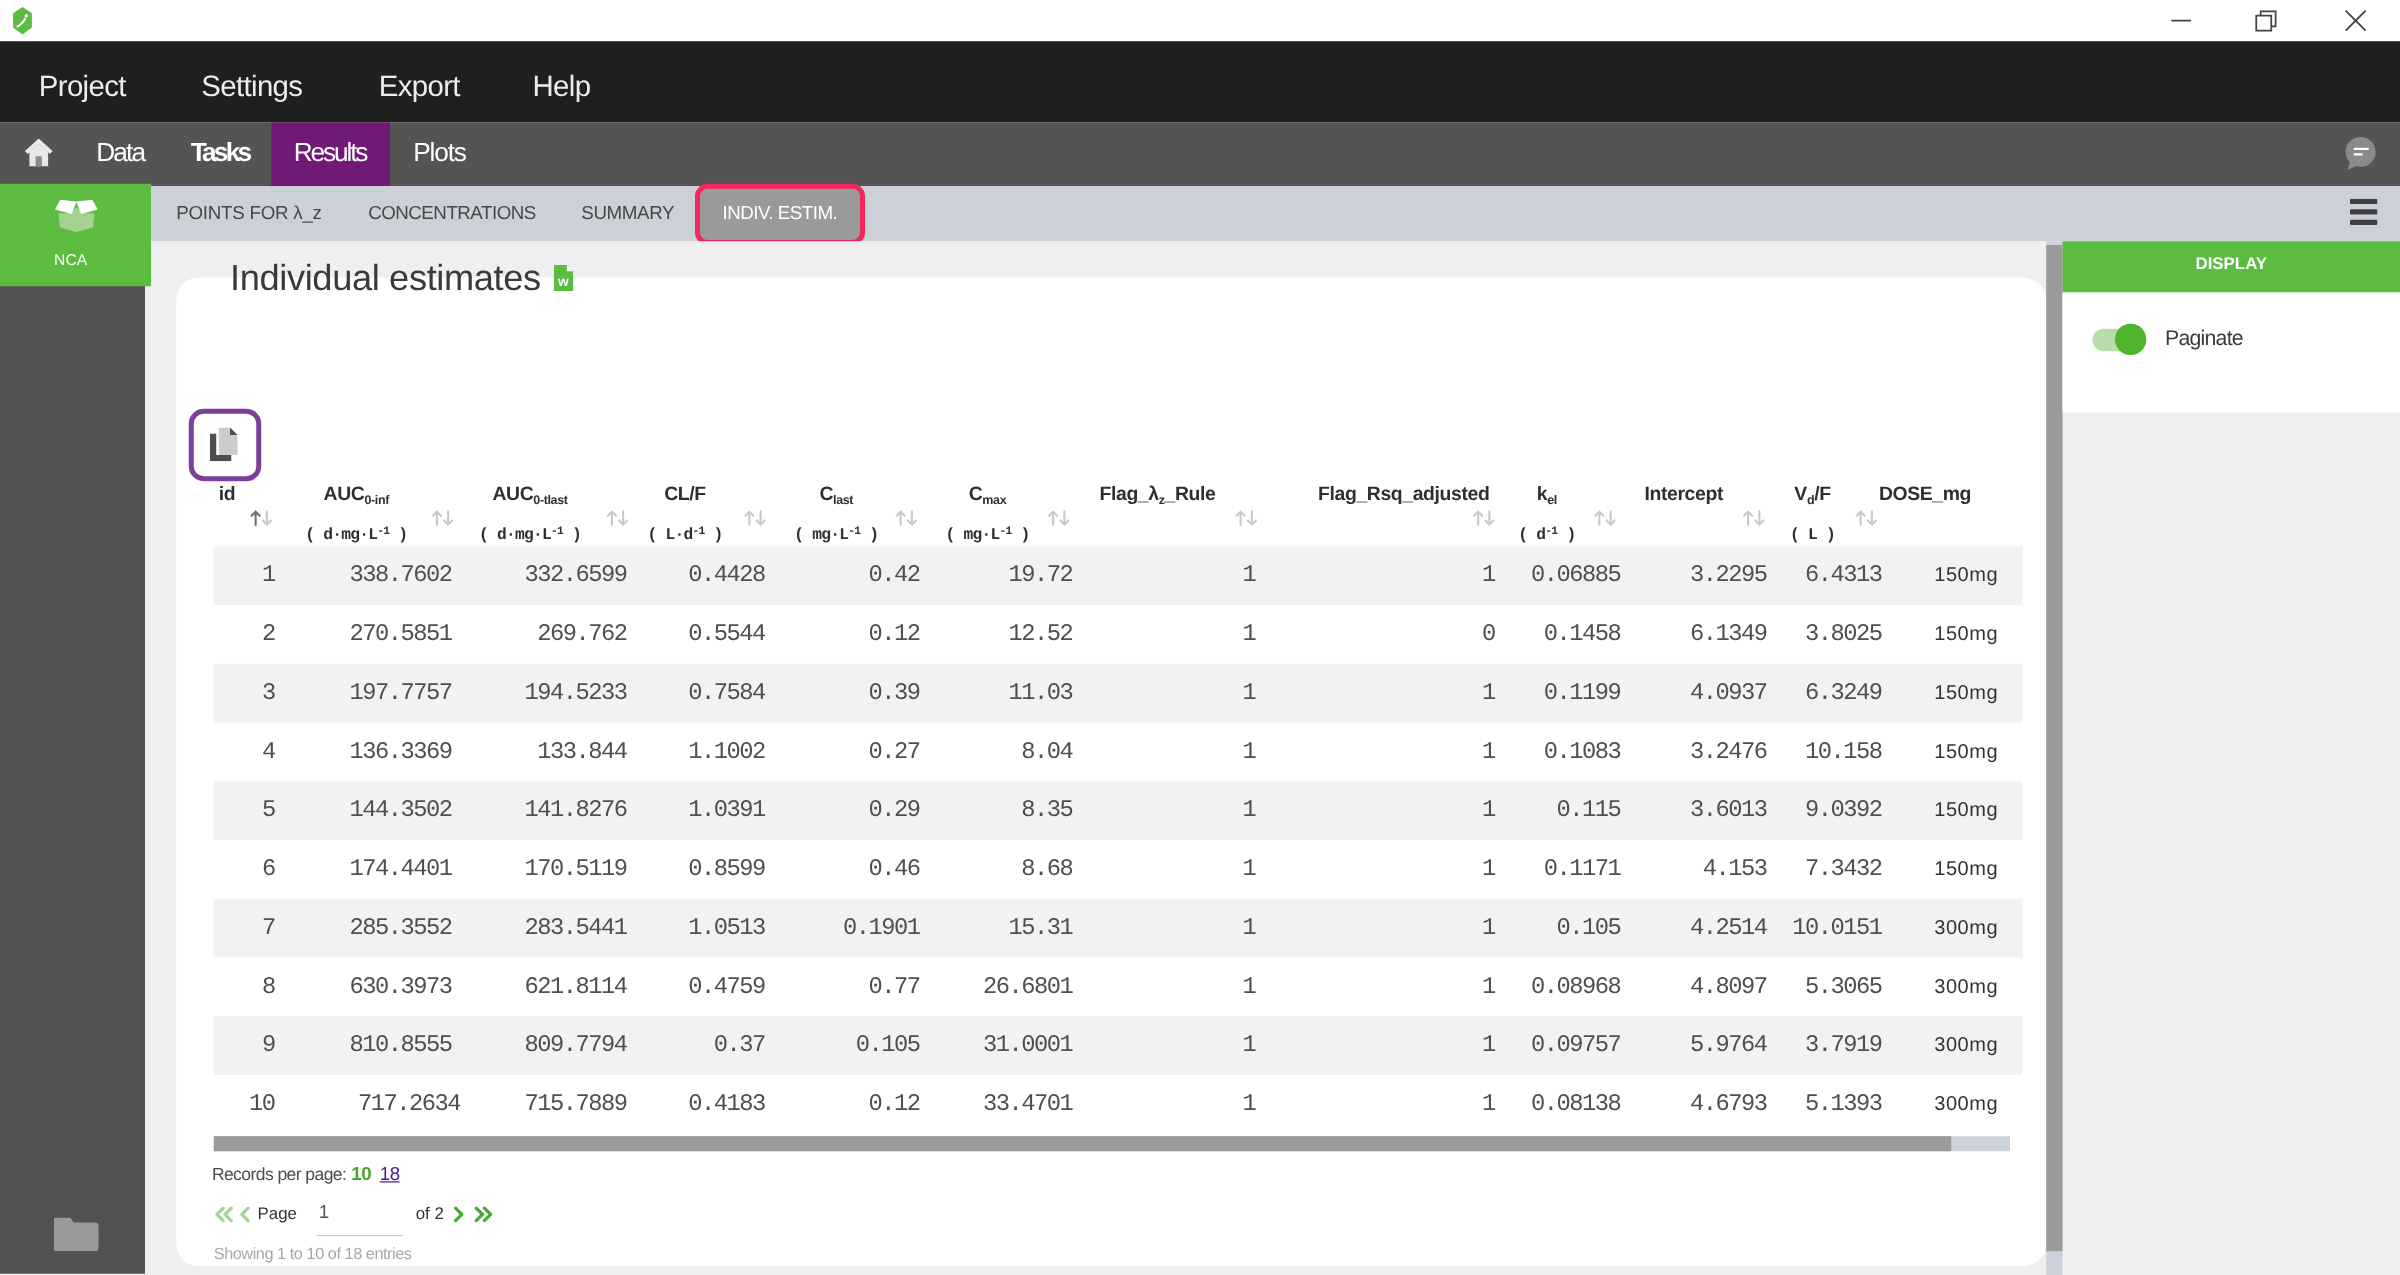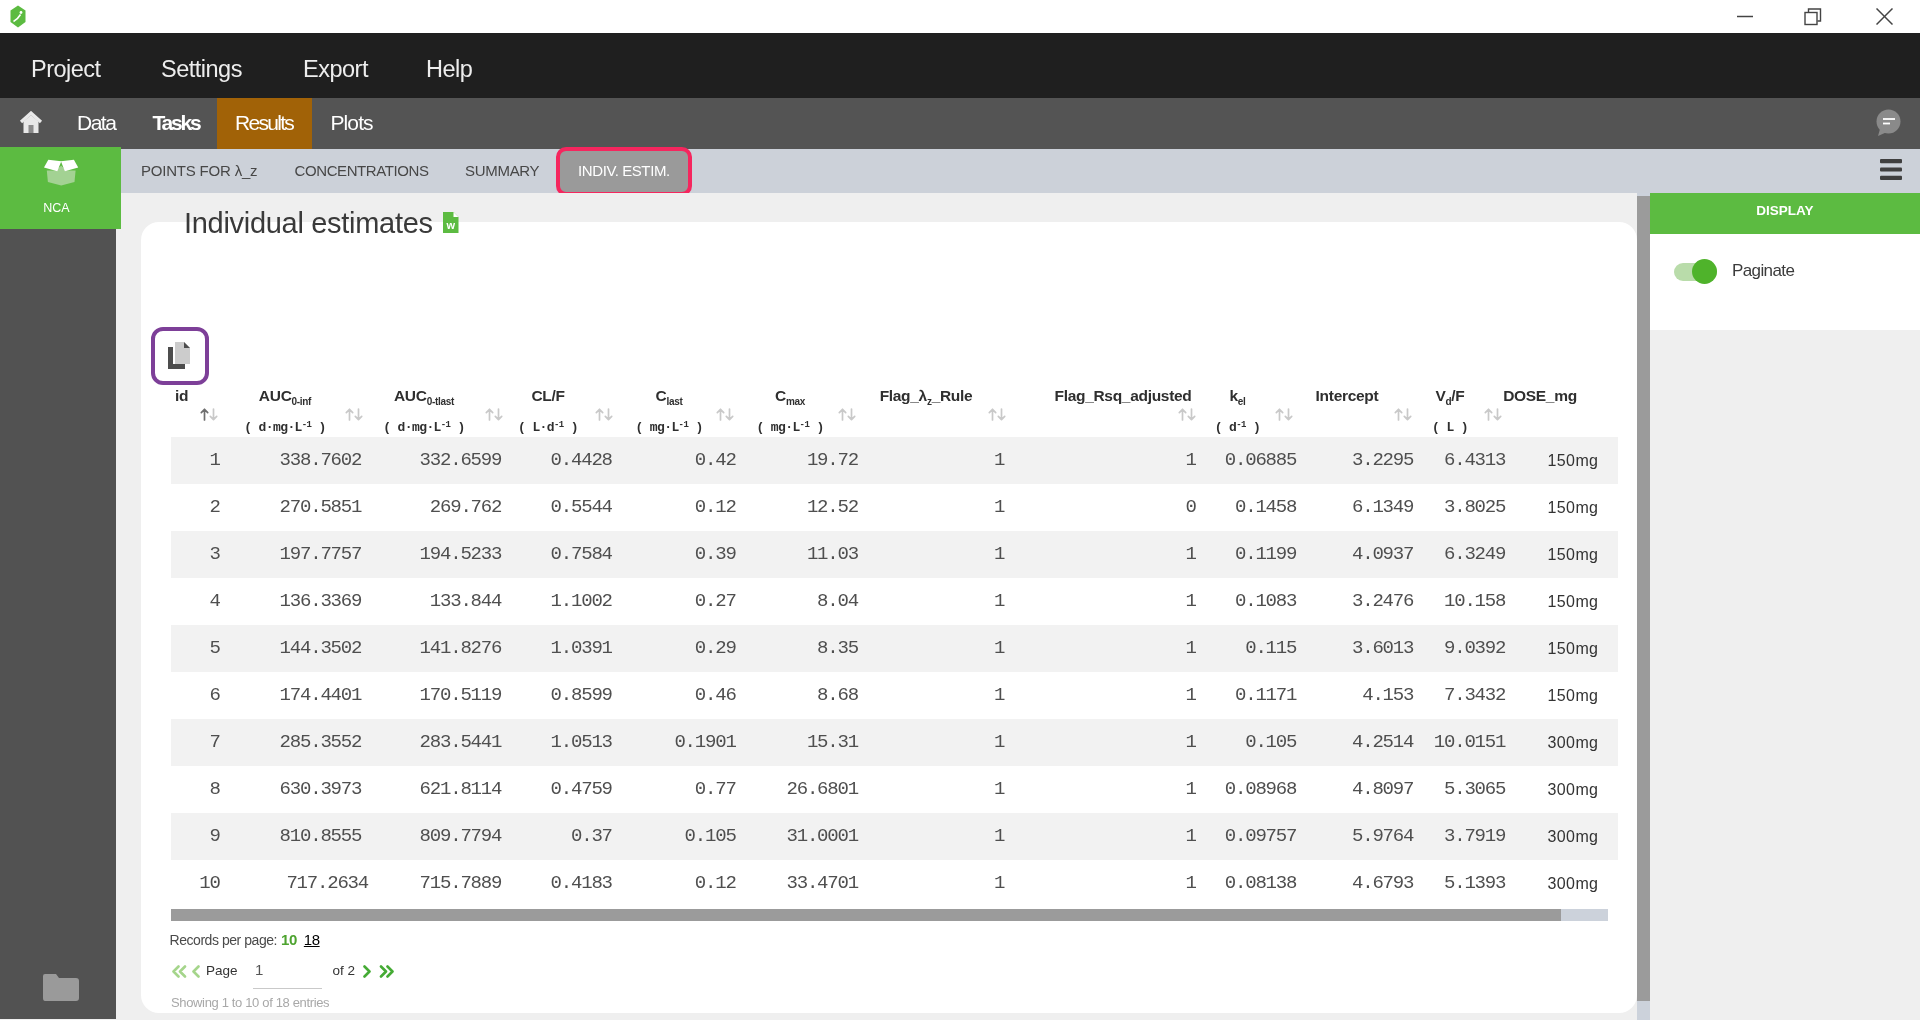--- a/index.html
+++ b/index.html
@@ -4,21 +4,21 @@
 * { margin:0; padding:0; box-sizing:border-box; }
 html,body { width:1920px; height:1020px; overflow:hidden; }
 body { font-family:"Liberation Sans", sans-serif; position:relative; background:#efefef; }
 .abs { position:absolute; }
 #titlebar { position:absolute; left:0; top:0; width:1920px; height:33px; background:#fff; }
 #titletext { position:absolute; left:30px; top:6px; font-size:17px; letter-spacing:0.1px; color:#111; }
 #menubar { position:absolute; left:0; top:33px; width:1920px; height:65px; background:#1f1f1f; }
 .menuitem { position:absolute; top:23px; font-size:23.5px; letter-spacing:-0.5px; color:#ededed; }
 #tabrow { position:absolute; left:0; top:98px; width:1920px; height:50.5px; background:#545454; }
 .tab { position:absolute; top:13px; font-size:21px; color:#fff; }
-#resultstab { position:absolute; left:216.5px; top:0; width:95px; height:50.5px; background:#a16207; }
+#resultstab { position:absolute; left:216.5px; top:0; width:95px; height:50.5px; background:#701a75; }
 #resultstab span { position:absolute; left:50%; transform:translateX(-50%); top:13px; font-size:21px; letter-spacing:-1.7px; color:#fff; white-space:nowrap; }
 #sidebar { position:absolute; left:0; top:147px; width:116px; height:871.5px; background:#525252; }
 #ncablock { position:absolute; left:0; top:0; width:121px; height:81.5px; background:#5cbb41; }
 #subtabs { position:absolute; left:121px; top:148.5px; width:1799px; height:44.5px; background:#ccd1d9; }
 .subtab { position:absolute; top:13.5px; font-size:15px; letter-spacing:-0.2px; color:#474747; white-space:nowrap; }
 #pill { position:absolute; left:434.9px; top:-1.5px; width:136px; height:49px; border:4px solid #f5265e; border-radius:10px; background:#9a9a9a; }
 #pill span { position:absolute; width:100%; text-align:center; top:11px; font-size:15px; letter-spacing:-0.4px; color:#fff; }
 #main { position:absolute; left:121px; top:193px; width:1799px; height:827px; background:#efefef; }
 #card { position:absolute; left:20px; top:29px; width:1496px; height:791px; background:#fff; border-radius:18px; }
 #pagetitle { position:absolute; left:63px; top:14px; font-size:29px; letter-spacing:-0.3px; color:#3a3a3a; white-space:nowrap; }
@@ -32,21 +32,21 @@
 .trow { position:absolute; left:49.5px; width:1447.5px; height:47px; }
 .trow span { position:absolute; line-height:47px; white-space:nowrap; }
 .mono { font-family:"Liberation Mono",monospace; font-size:19px; letter-spacing:-1.2px; color:#4f4f4f; }
 .dose { font-size:16px; letter-spacing:0.4px; color:#333; }
 #hscroll { position:absolute; left:50px; top:716px; width:1437px; height:12px; background:#ccd2db; }
 #hscroll div { position:absolute; left:0; top:0; width:1390px; height:12px; background:#9b9b9b; }
 #vscroll { position:absolute; left:1516px; top:0; width:13px; height:827px; background:#ccd2db; }
 #vscroll div { position:absolute; left:0; top:3px; width:13px; height:805px; background:#9b9b9b; }
 #records { position:absolute; left:48.5px; top:738px; font-size:14px; letter-spacing:-0.45px; color:#4a4a4a; }
 #records b { color:#4da32f; font-size:15px; }
-#records .g { color:#000000; font-size:15px;text-decoration:underline; }
+#records .g { color:#4c1d95; font-size:15px;text-decoration:underline; }
 #pager { position:absolute; left:50px; top:768px; height:30px; font-size:13.5px; color:#333; }
 #pageinput { position:absolute; left:82px; top:0; width:69px; border-bottom:1px solid #c9c9c9; height:28px; font-size:15px; color:#555; padding-left:2px; }
 #showing { position:absolute; left:50px; top:802px; font-size:13px; letter-spacing:-0.35px; color:#a8a8a8; white-space:nowrap; }
 #dispheader { position:absolute; left:1529px; top:0; width:270px; height:41px; background:#5cbb41; }
 #dispheader span { position:absolute; width:100%; text-align:center; top:10px; font-size:13.5px; font-weight:bold; color:#fff; letter-spacing:0px; }
 #dispbox { position:absolute; left:1529px; top:41px; width:300px; height:96px; background:#fff;text-align:right; }
 #toggletrack { position:absolute; left:24px; top:29px; width:43px; height:18px; border-radius:9px; background:#b9dcaa; }
 #toggleknob { position:absolute; left:42px; top:25px; width:25px; height:25px; border-radius:50%; background:#4fb32b; }
 #dispbox .lbl { position:absolute; left:82px; top:27px; font-size:17px; letter-spacing:-0.6px; color:#3b3b3b; }
 .chev { position:absolute; top:4px; }

